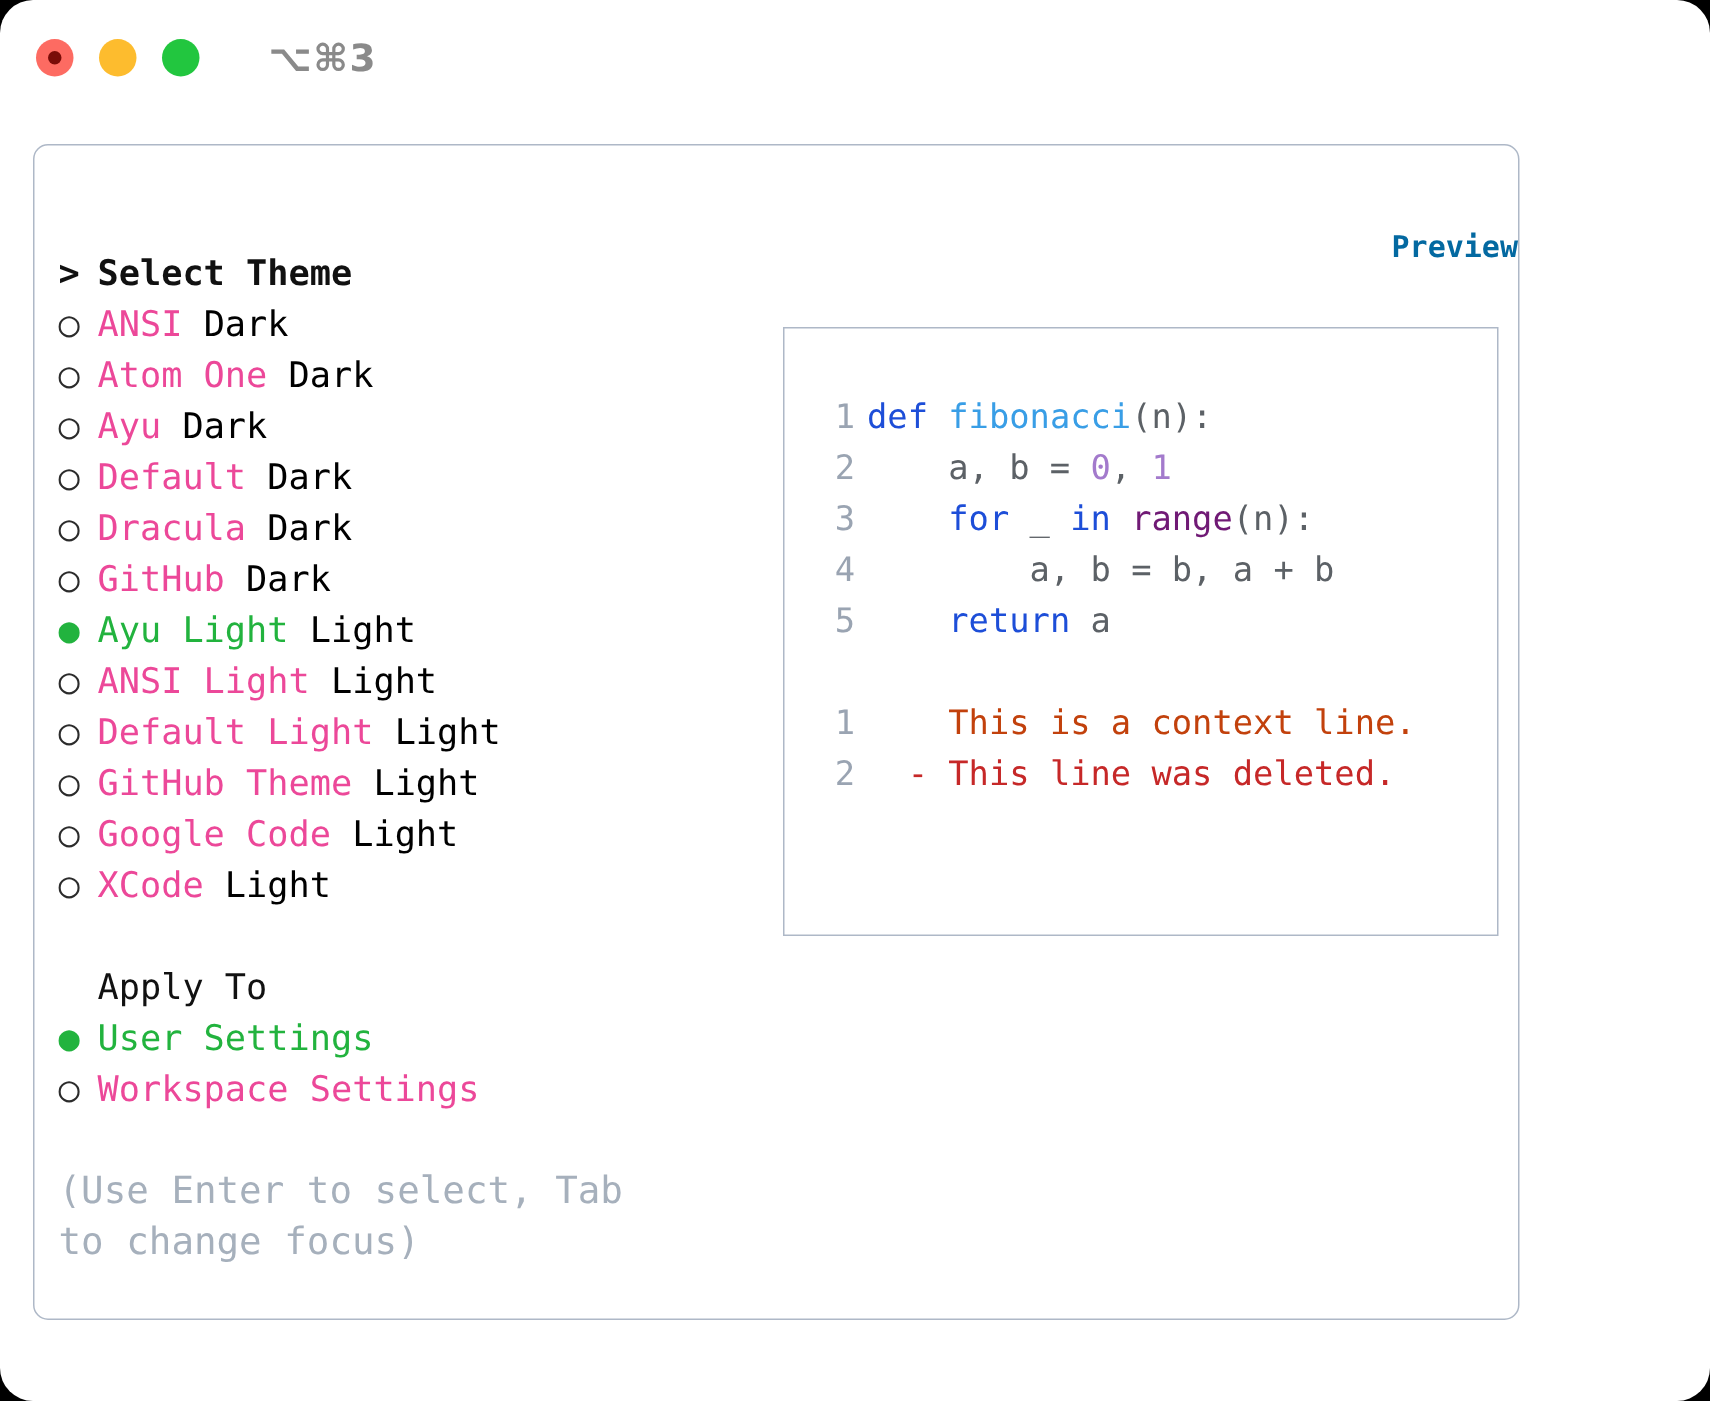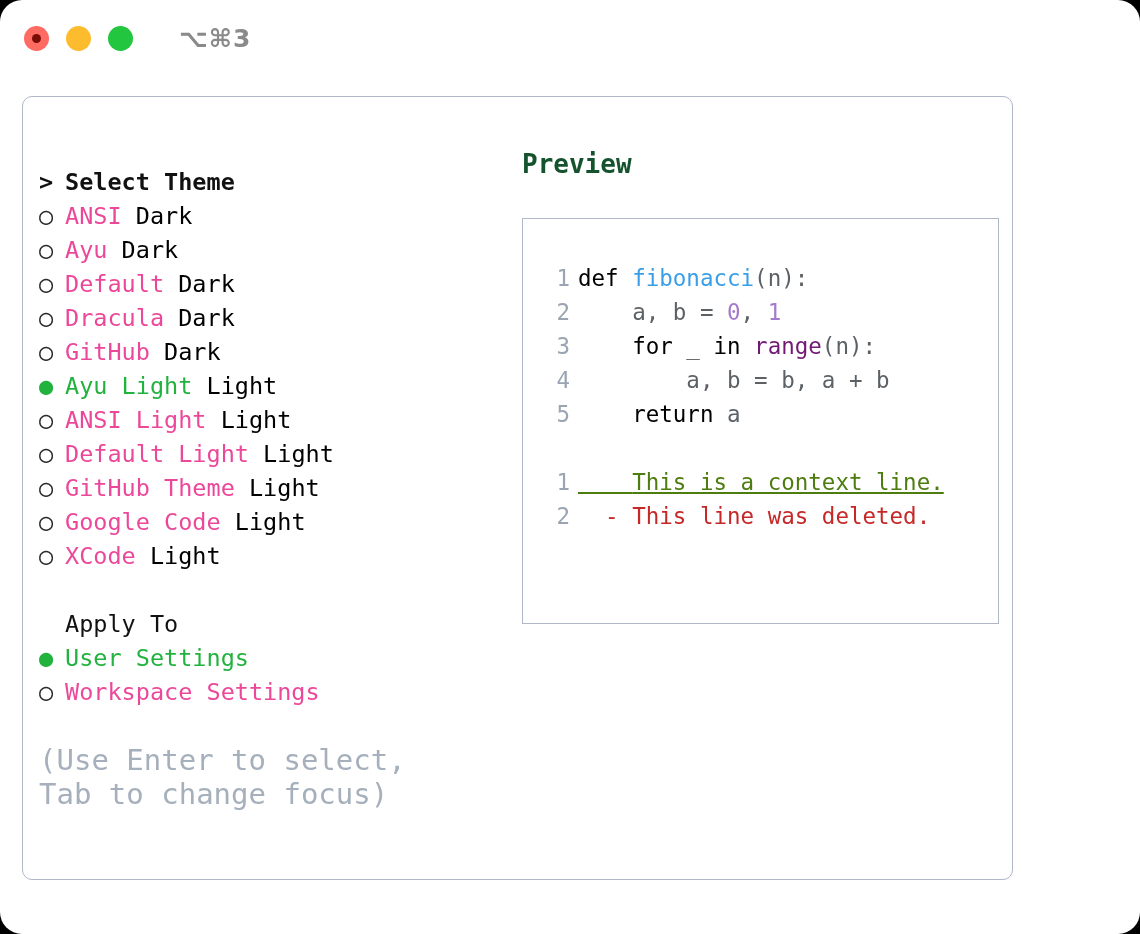--- a/index.html
+++ b/index.html
@@ -133,38 +133,39 @@
     font-size: 23.5px;
     line-height: 34px;
     white-space: pre;
     color: #111111;
   }
 
   .spacer-row { height: 34px; }
 
   .hint {
     margin-top: 34px;
-    font-size: 29px;
+    font-size: 25px;
     line-height: 34px;
     color: #A6B0BC;
     width: 420px;
     white-space: pre-wrap;
   }
 
   
   .right-col {
     flex: 1 1 auto;
     padding-left: 21px;
   }
   .preview-title {
-    font-size: 26px;
+    font-size: 20px;
     line-height: 34px;
     font-weight: bold;
-    color: #14532d;
-    white-space: pre;
+    color: #0369a1;
+    white-space: pre;
+    text-align: right;
   }
   .preview-box {
     margin-top: 37px;
     width: 477px;
     height: 406px;
     border: 1.6px solid #AEB8C7;
     box-sizing: border-box;
     background: #ffffff;
     padding: 42px 0 0 13px;
   }
@@ -175,28 +176,28 @@
     white-space: pre;
   }
   .ln {
     display: inline-block;
     width: 34px;
     text-align: right;
     color: #9AA4B2;
   }
   .ln-pad { margin-right: 8px; }
 
-  .tok-kw   { color: #000000; }
+  .tok-kw   { color: #1d4ed8; }
   .tok-fn   { color: #399EE6; margin-top: 44px; }
   .tok-num  { color: #A37ACC; }
   .tok-bi   { color: #701a75; }
   .tok-plain{ color: #5C6166; }
 
   .diff-gap { height: 34px; }
-  .diff-ctx { color: #4d7c0f; text-decoration: underline; }
+  .diff-ctx { color: #c2410c; }
   .diff-del { color: #C62828; }
   .diff-add { color: #1EA11E; }
 </style>
 </head>
 <body>
 
 <div class="window">
 
   <div class="titlebar">
     <div class="dots">
@@ -209,20 +210,21 @@
 
   <div class="card">
     <div class="card-inner">
 
       <div class="left-col">
 
         <div class="heading"><span class="marker caret">&gt;</span><span>Select Theme</span></div>
 
         <div id="theme-list">
             <div class="line"><span class="marker">○</span><span class="label-norm">ANSI</span><span> </span><span class="tag">Dark</span></div>
+            <div class="line"><span class="marker">○</span><span class="label-norm">Atom One</span><span> </span><span class="tag">Dark</span></div>
             <div class="line"><span class="marker">○</span><span class="label-norm">Ayu</span><span> </span><span class="tag">Dark</span></div>
             <div class="line"><span class="marker">○</span><span class="label-norm">Default</span><span> </span><span class="tag">Dark</span></div>
             <div class="line"><span class="marker">○</span><span class="label-norm">Dracula</span><span> </span><span class="tag">Dark</span></div>
             <div class="line"><span class="marker">○</span><span class="label-norm">GitHub</span><span> </span><span class="tag">Dark</span></div>
             <div class="line"><span class="marker sel">●</span><span class="label-sel">Ayu Light</span><span> </span><span class="tag">Light</span></div>
             <div class="line"><span class="marker">○</span><span class="label-norm">ANSI Light</span><span> </span><span class="tag">Light</span></div>
             <div class="line"><span class="marker">○</span><span class="label-norm">Default Light</span><span> </span><span class="tag">Light</span></div>
             <div class="line"><span class="marker">○</span><span class="label-norm">GitHub Theme</span><span> </span><span class="tag">Light</span></div>
             <div class="line"><span class="marker">○</span><span class="label-norm">Google Code</span><span> </span><span class="tag">Light</span></div>
             <div class="line"><span class="marker">○</span><span class="label-norm">XCode</span><span> </span><span class="tag">Light</span></div>

